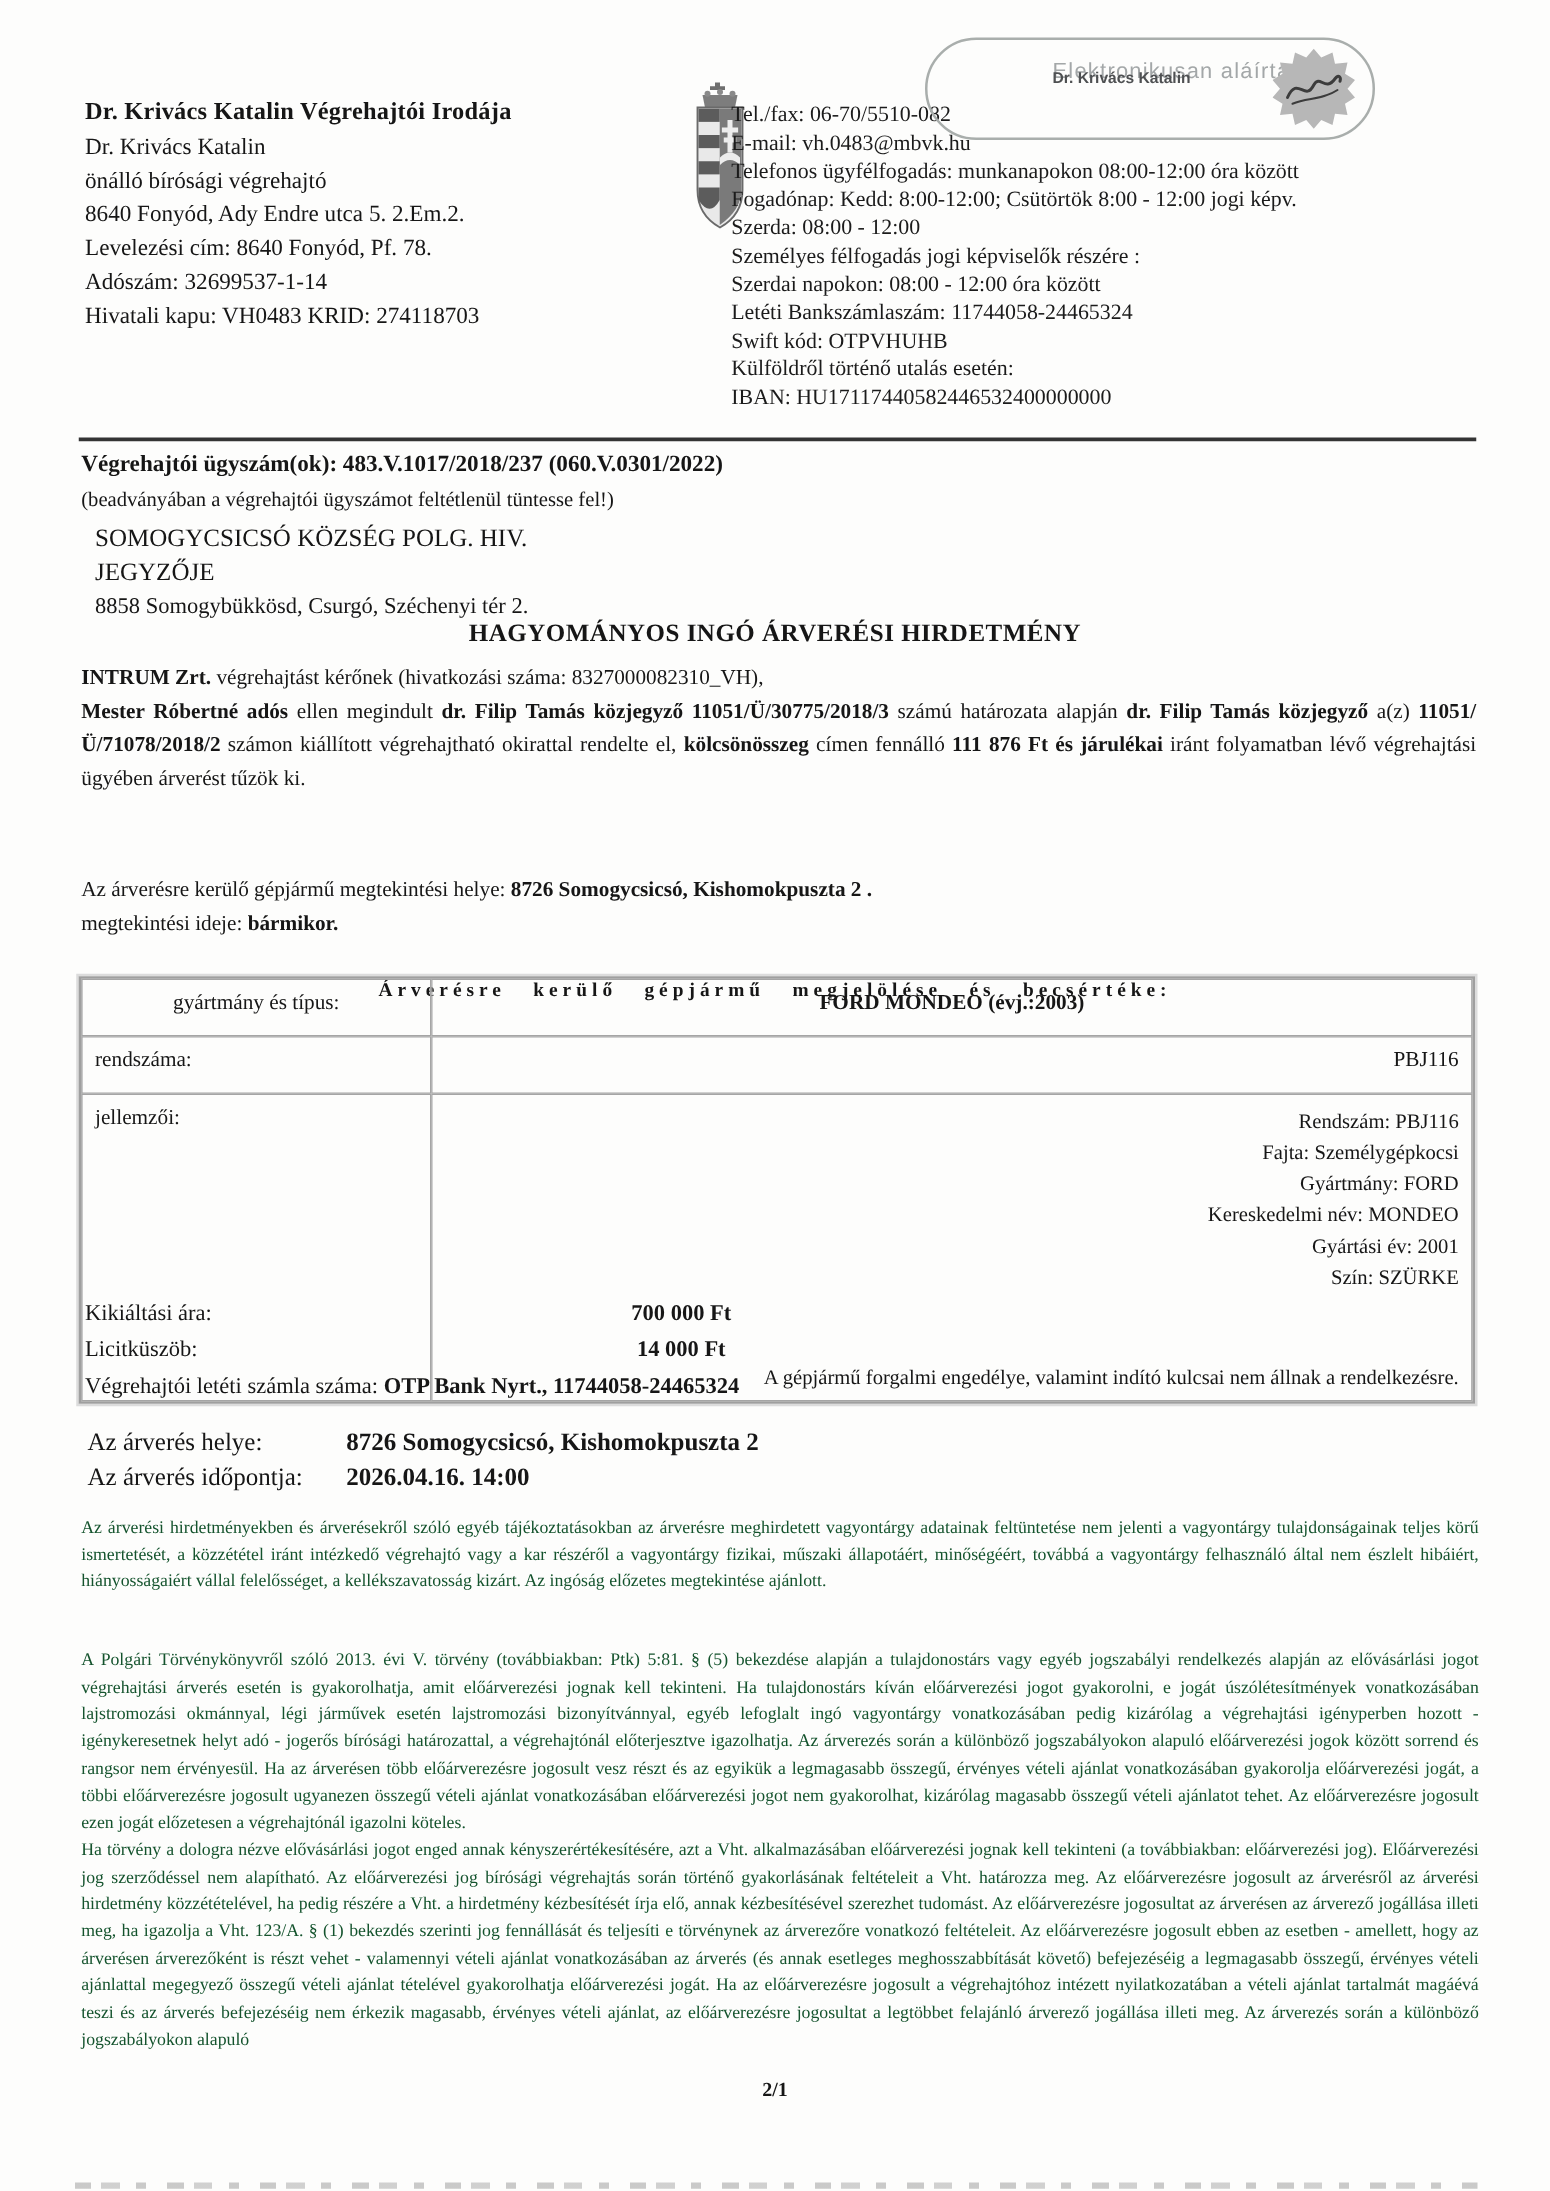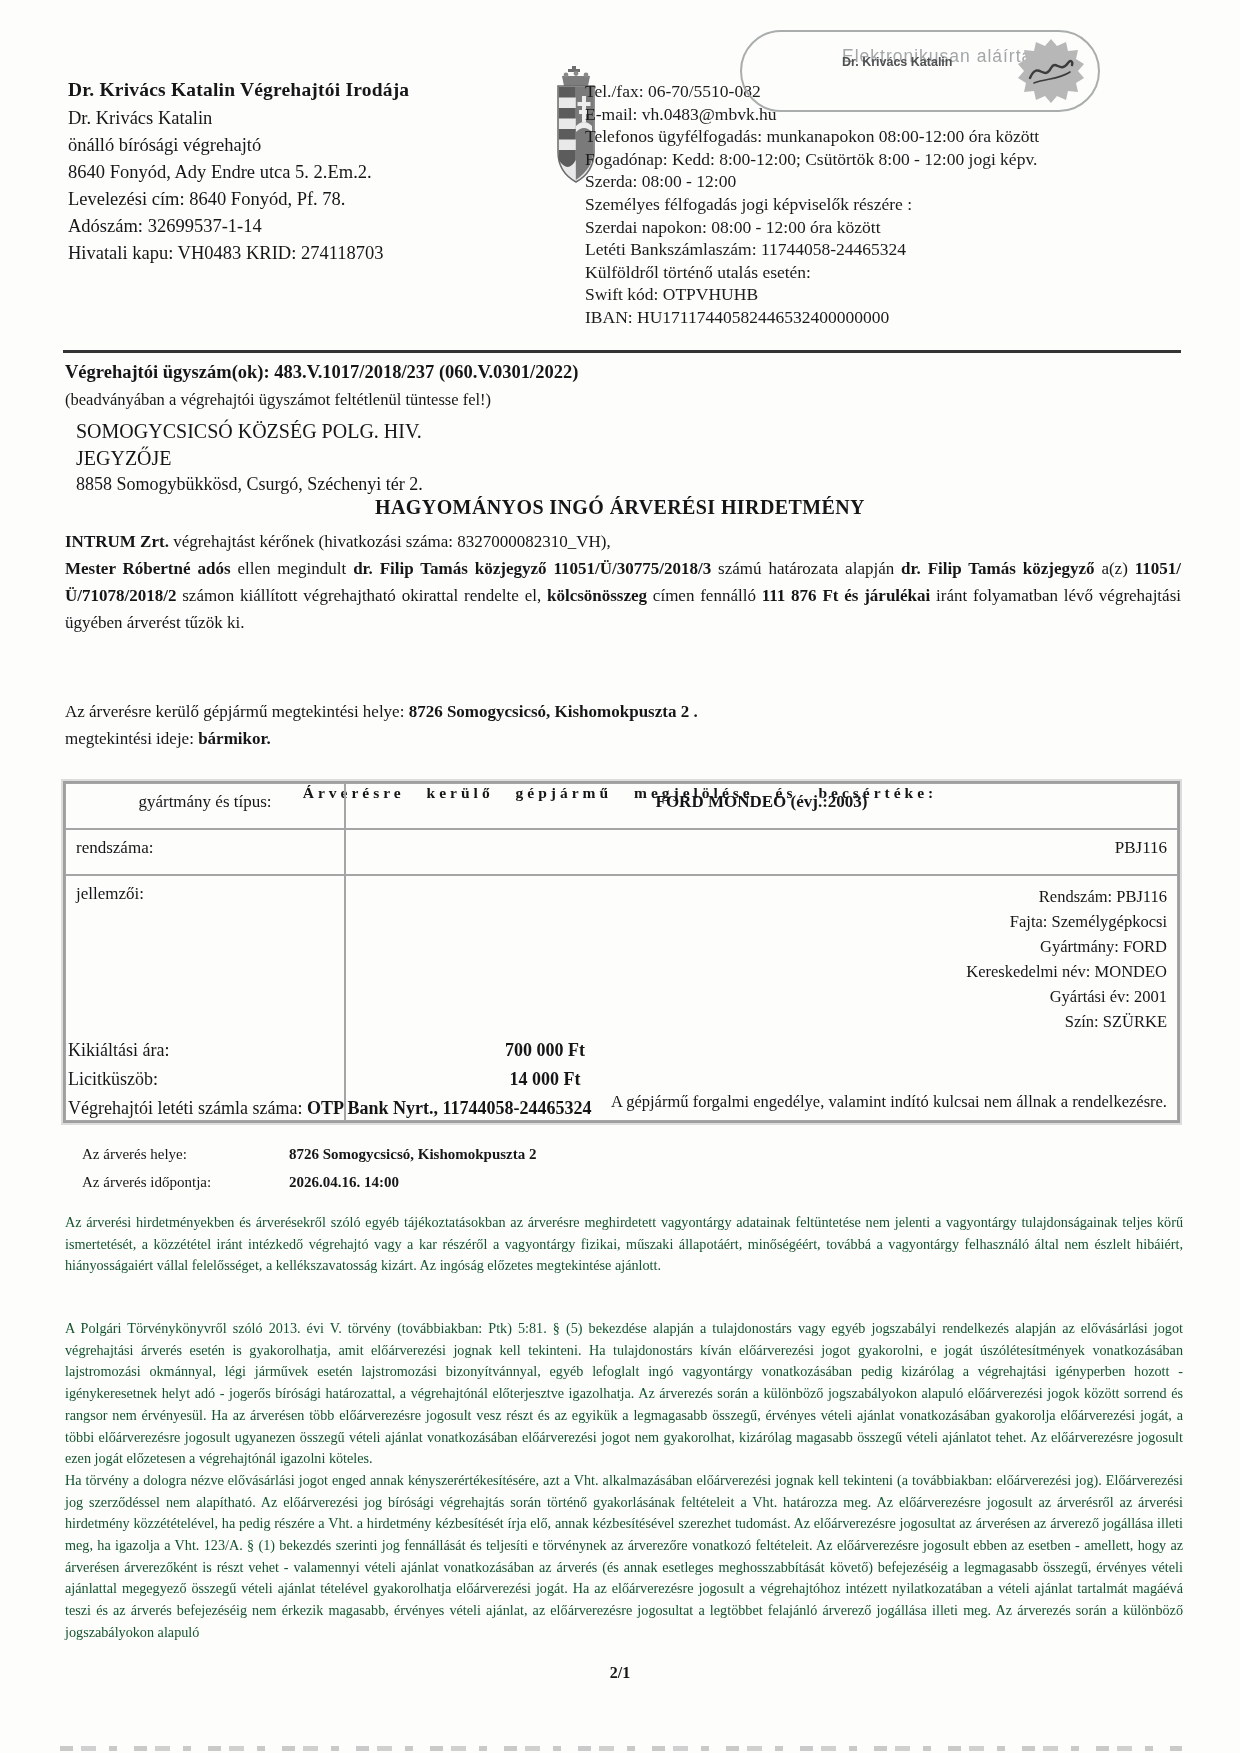--- a/index.html
+++ b/index.html
@@ -56,21 +56,21 @@
   .vtable .bold{font-weight:bold;}
   .vtable .details{text-align:right;line-height:25px;font-size:16.5px;}
   .vtable .tnote{text-align:right;margin-top:58px;font-size:16.5px;}
 
   
   .pricing{left:68px;top:1040px;width:1112px;font-size:18px;}
   .prow{position:relative;height:29px;}
   .prow .val{position:absolute;left:362px;width:230px;text-align:center;font-weight:bold;}
   .prow-inline .ival{font-weight:bold;}
 
-  .auction{left:82px;top:1140px;width:1112px;font-size:15px;line-height:28px;}
+  .auction{left:70px;top:1140px;width:1112px;font-size:20px;line-height:28px;}
   .arow{display:flex;}
   .arow .albl{width:207px;flex:0 0 207px;}
   .arow .aval{font-weight:bold;}
 
   .legal{width:1118px;font-size:14.2px;line-height:21.7px;text-align:justify;color:#14532d;}
   .legal p{margin:0;}
   .legal1{left:65px;top:1212px;}
   .legal2{left:65px;top:1318px;}
 
   .footer-page{left:0;top:1664px;width:1240px;text-align:center;font-weight:bold;font-size:16px;}
@@ -124,22 +124,22 @@
 
   <div class="abs contact">
       <div>Tel./fax: 06-70/5510-082</div>
       <div>E-mail:  vh.0483@mbvk.hu</div>
       <div>Telefonos ügyfélfogadás: munkanapokon 08:00-12:00 óra között</div>
       <div>Fogadónap: Kedd: 8:00-12:00; Csütörtök 8:00 - 12:00  jogi képv.</div>
       <div>Szerda: 08:00 - 12:00</div>
       <div>Személyes félfogadás jogi képviselők részére :</div>
       <div>Szerdai napokon:  08:00  - 12:00 óra között</div>
       <div>Letéti Bankszámlaszám: 11744058-24465324</div>
+      <div>Swift kód: OTPVHUHB</div>
       <div>Külföldről történő utalás esetén:</div>
-      <div>Swift kód: OTPVHUHB</div>
       <div>IBAN: HU17117440582446532400000000</div>
     </div>
 
   <div class="abs stamp">
     <div class="lbl">Elektronikusan aláírta:</div>
     <div class="signer">Dr. Krivács Katalin</div>
     <div class="seal">
       <svg width="66" height="66" viewBox="0 0 66 66">
         <polygon fill="#b7b7b7" points="33,1 39,8 48,4 50,13 60,12 58,21 66,26 60,33 66,40 58,45 60,54 50,53 48,62 39,58 33,65 27,58 18,62 16,53 6,54 8,45 0,40 6,33 0,26 8,21 6,12 16,13 18,4 27,8"></polygon>
         <path d="M12 40 C20 22 26 44 33 30 C38 21 42 36 50 25 C53 21 55 24 54 27" fill="none" stroke="#3c3c3c" stroke-width="2.4" stroke-linecap="round"></path>

